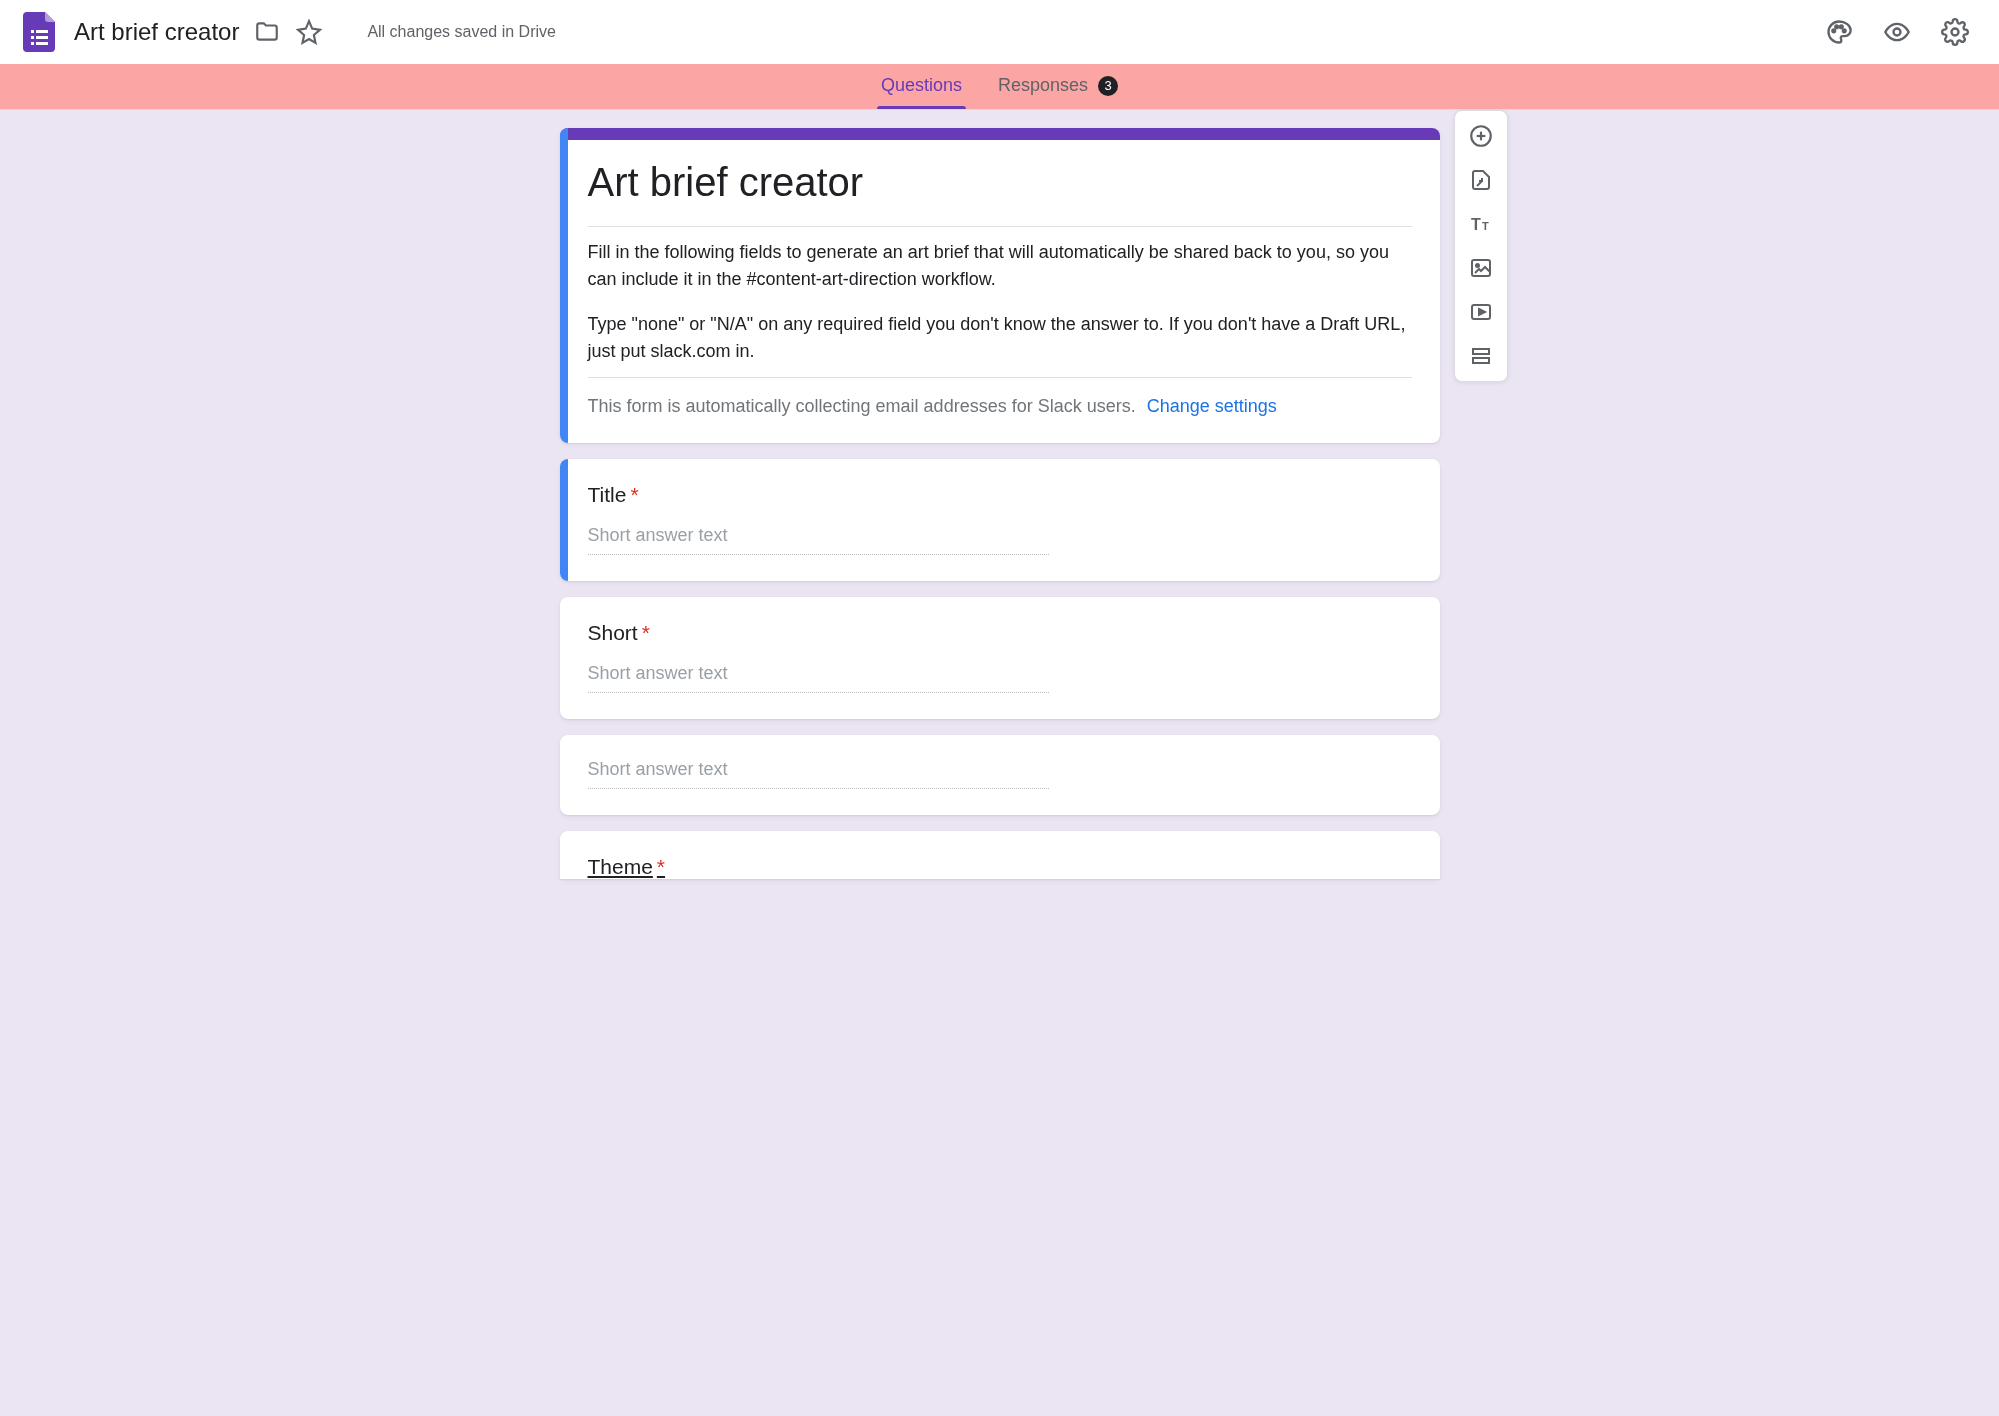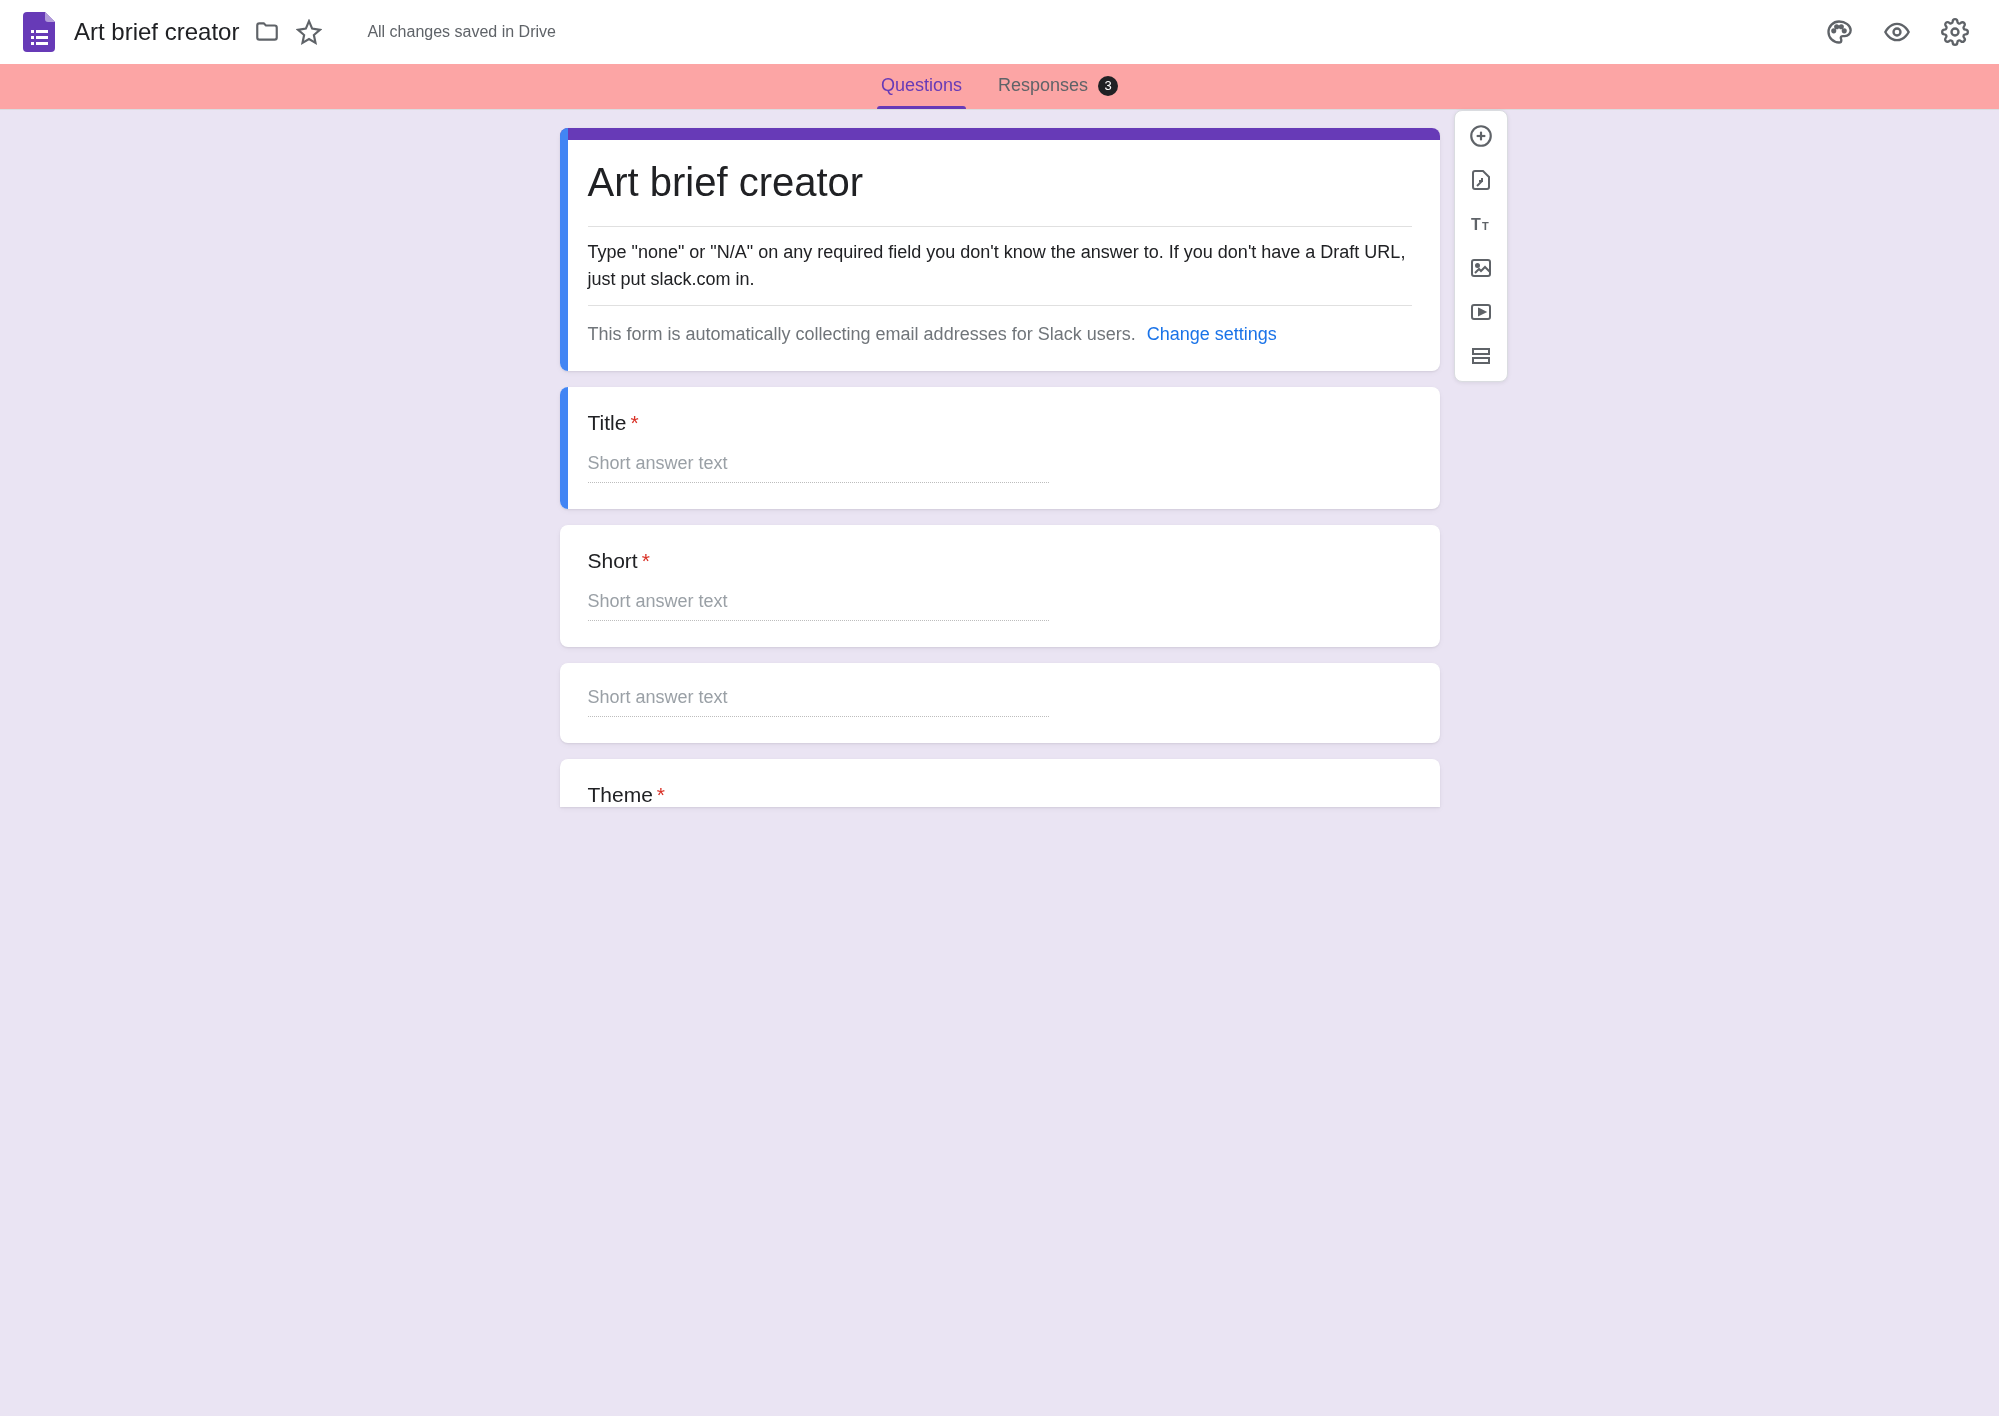--- a/index.html
+++ b/index.html
@@ -263,20 +263,21 @@
 
 <div class="canvas">
   <div class="form-wrap">
 
     <div class="card header-card">
       <div class="accent-top"></div>
       <div class="accent-left"></div>
       <div class="card-inner">
         <div class="form-title">Art brief creator</div>
         <div class="form-desc">
+          <p>Fill in the following fields to generate an art brief that will automatically be shared back to you, so you can include it in the #content-art-direction workflow.</p>
           <p>Type "none" or "N/A" on any required field you don't know the answer to. If you don't have a Draft URL, just put slack.com in.</p>
         </div>
         <div class="collect-note">
           <span>This form is automatically collecting email addresses for Slack users.</span>
           <a>Change settings</a>
         </div>
       </div>
     </div>
 
     <div class="card">
@@ -299,21 +300,21 @@
     </div>
 
     <div class="card">
       <div class="card-inner">
         <div class="answer-placeholder">Short answer text</div>
       </div>
     </div>
 
     <div class="card" style="margin-bottom:0; border-bottom-left-radius:0; border-bottom-right-radius:0;">
       <div class="card-inner" style="padding-bottom:0;">
-        <div class="q-label" style="margin-bottom:0;">
+        <div class="q-label" style="margin-bottom:0;text-decoration:underline;">
           <span>Theme</span><span class="req">*</span>
         </div>
       </div>
     </div>
 
   </div>
 
   <div class="side-toolbar">
     <div class="tool">
       <svg width="26" height="26" viewBox="0 0 24 24" fill="none" stroke="#5f6368" stroke-width="2">

